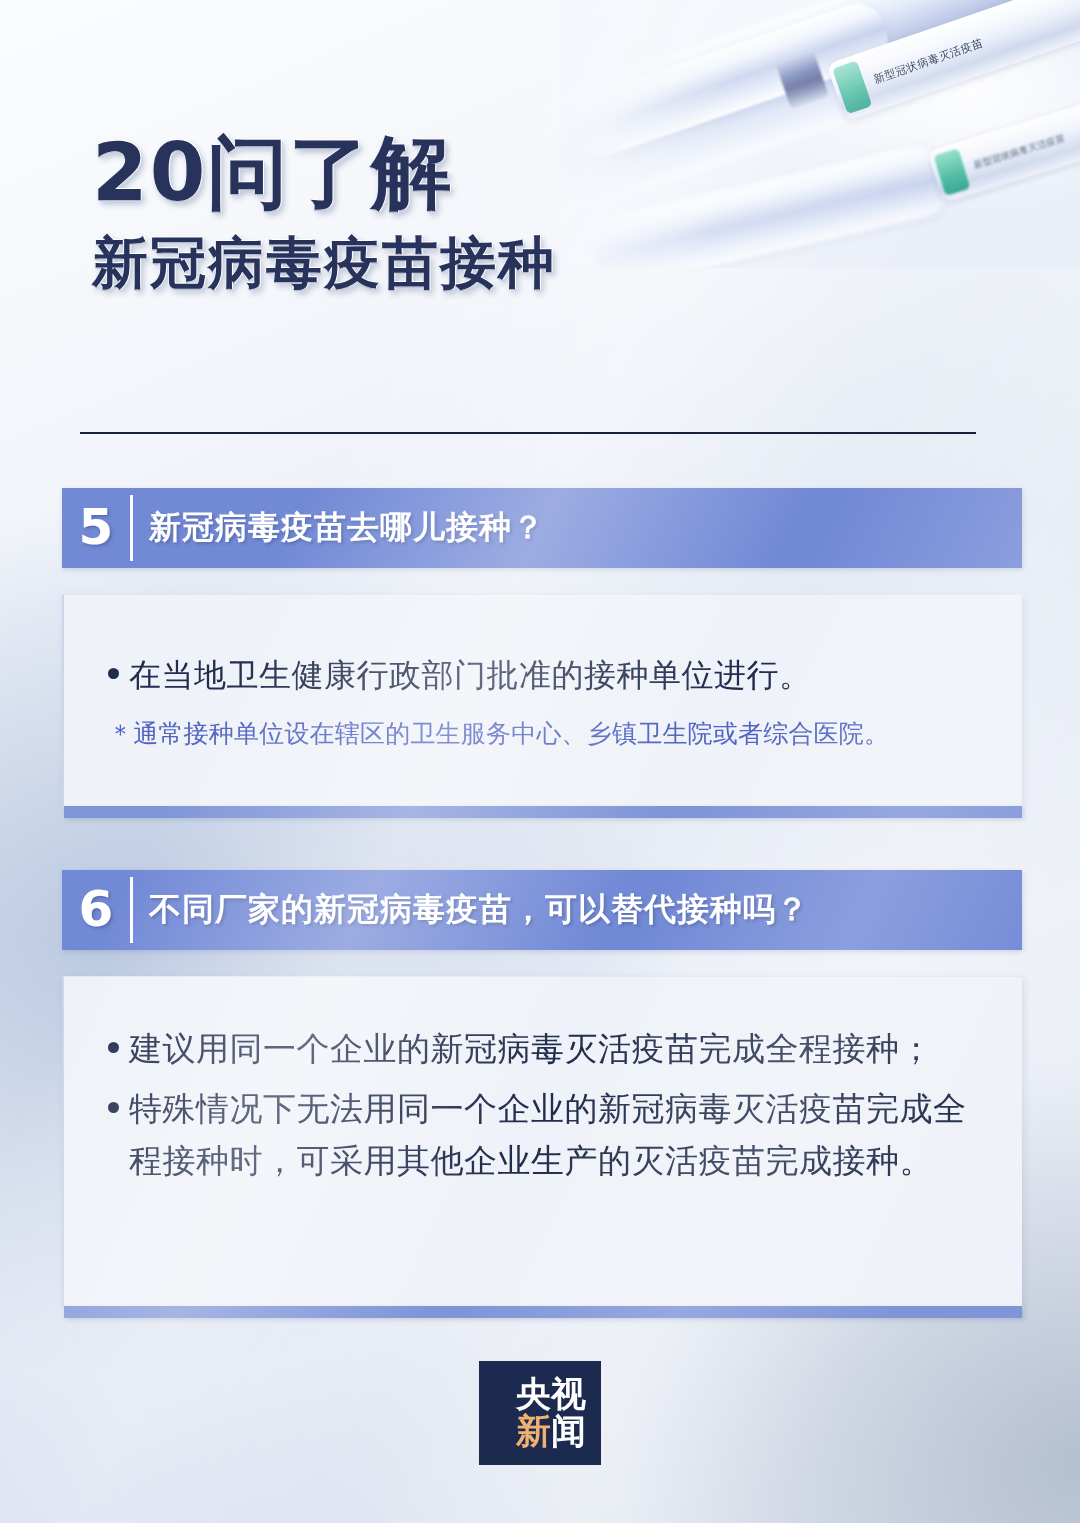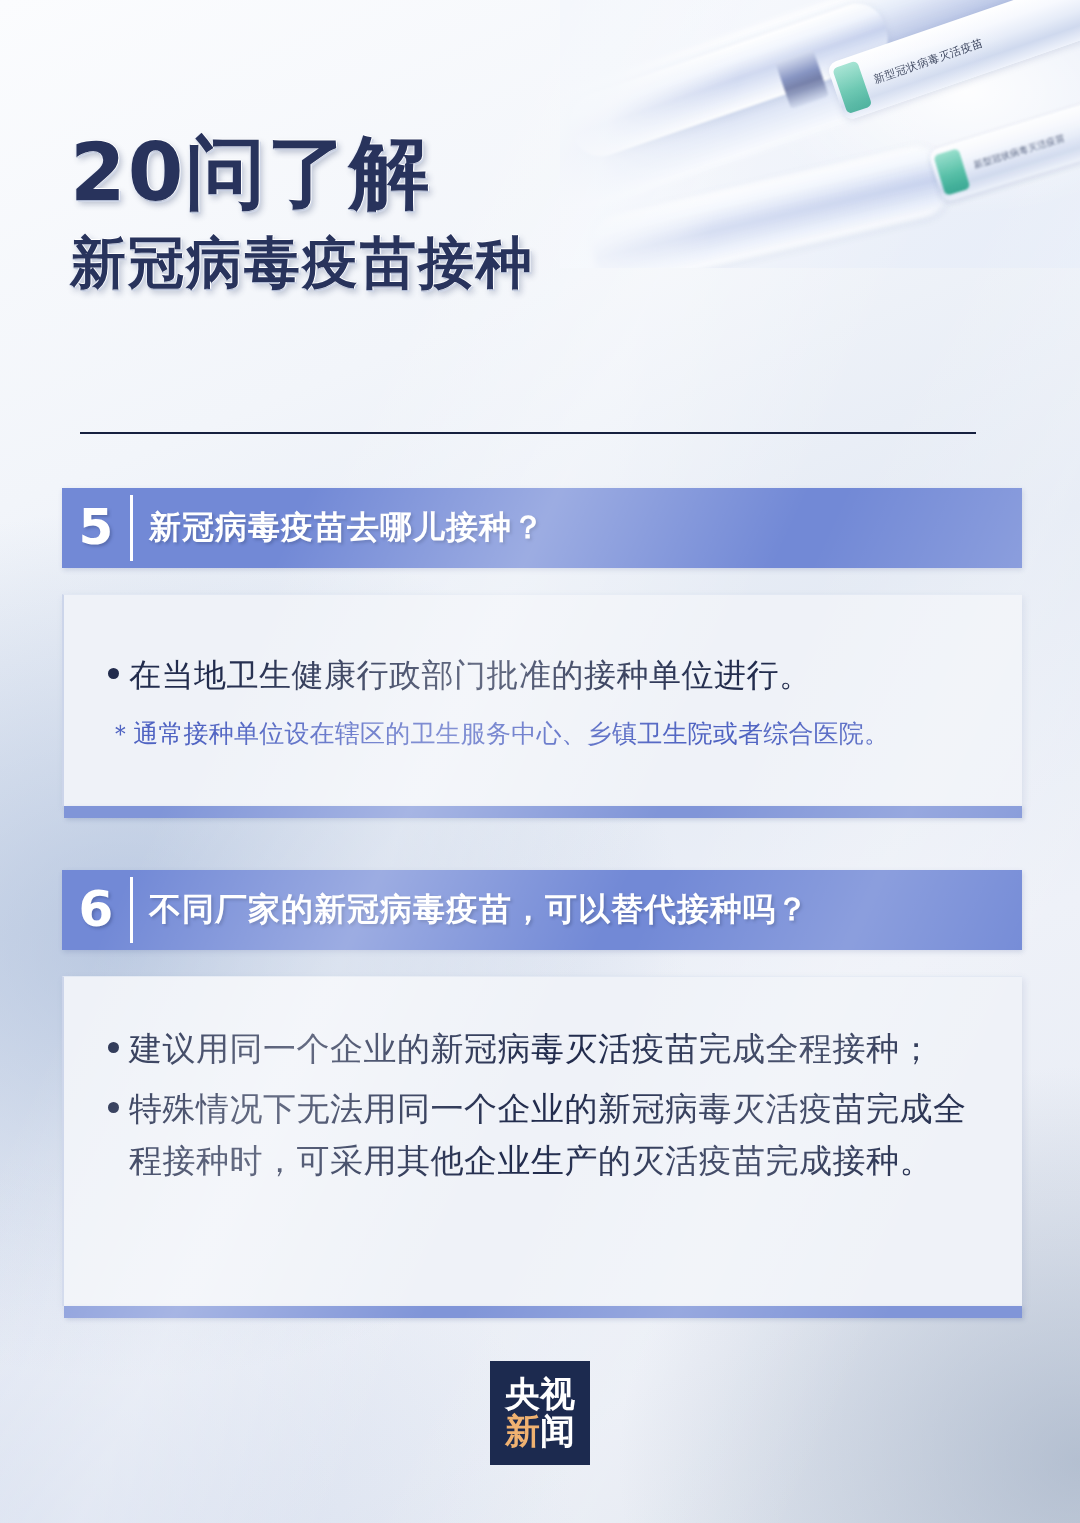--- a/index.html
+++ b/index.html
@@ -148,21 +148,21 @@
     transform: rotate(-19deg);
     border-radius: 4px;
     background: linear-gradient(180deg, #cfd8ee 0%, #4b5fa3 40%, #2f3f7d 60%, #c6d1ea 100%);
     filter: blur(1px);
     opacity: .85;
   }
 
   
   .title-block {
     position: absolute;
-    left: 70px;
+    left: 92px;
     top: 128px;
     z-index: 5;
   }
   .title-line {
     font-family: "DejaVu Sans", "Liberation Sans", sans-serif;
     font-weight: 700;
     color: #28335c;
     letter-spacing: 2px;
     line-height: 1.12;
     white-space: nowrap;
@@ -296,20 +296,21 @@
     transform: translateX(-50%);
     top: 1361px;
     width: 100px;
     height: 104px;
     background: #1c2a4f;
     display: flex;
     flex-direction: column;
     justify-content: center;
     align-items: center;
     z-index: 6;
+    padding-left: 22px;
   }
   .logo-row {
     font-family: "DejaVu Sans", "Liberation Sans", sans-serif;
     font-weight: 700;
     font-size: 35px;
     line-height: 1.05;
     letter-spacing: 0px;
     color: #ffffff;
     display: flex;
   }

